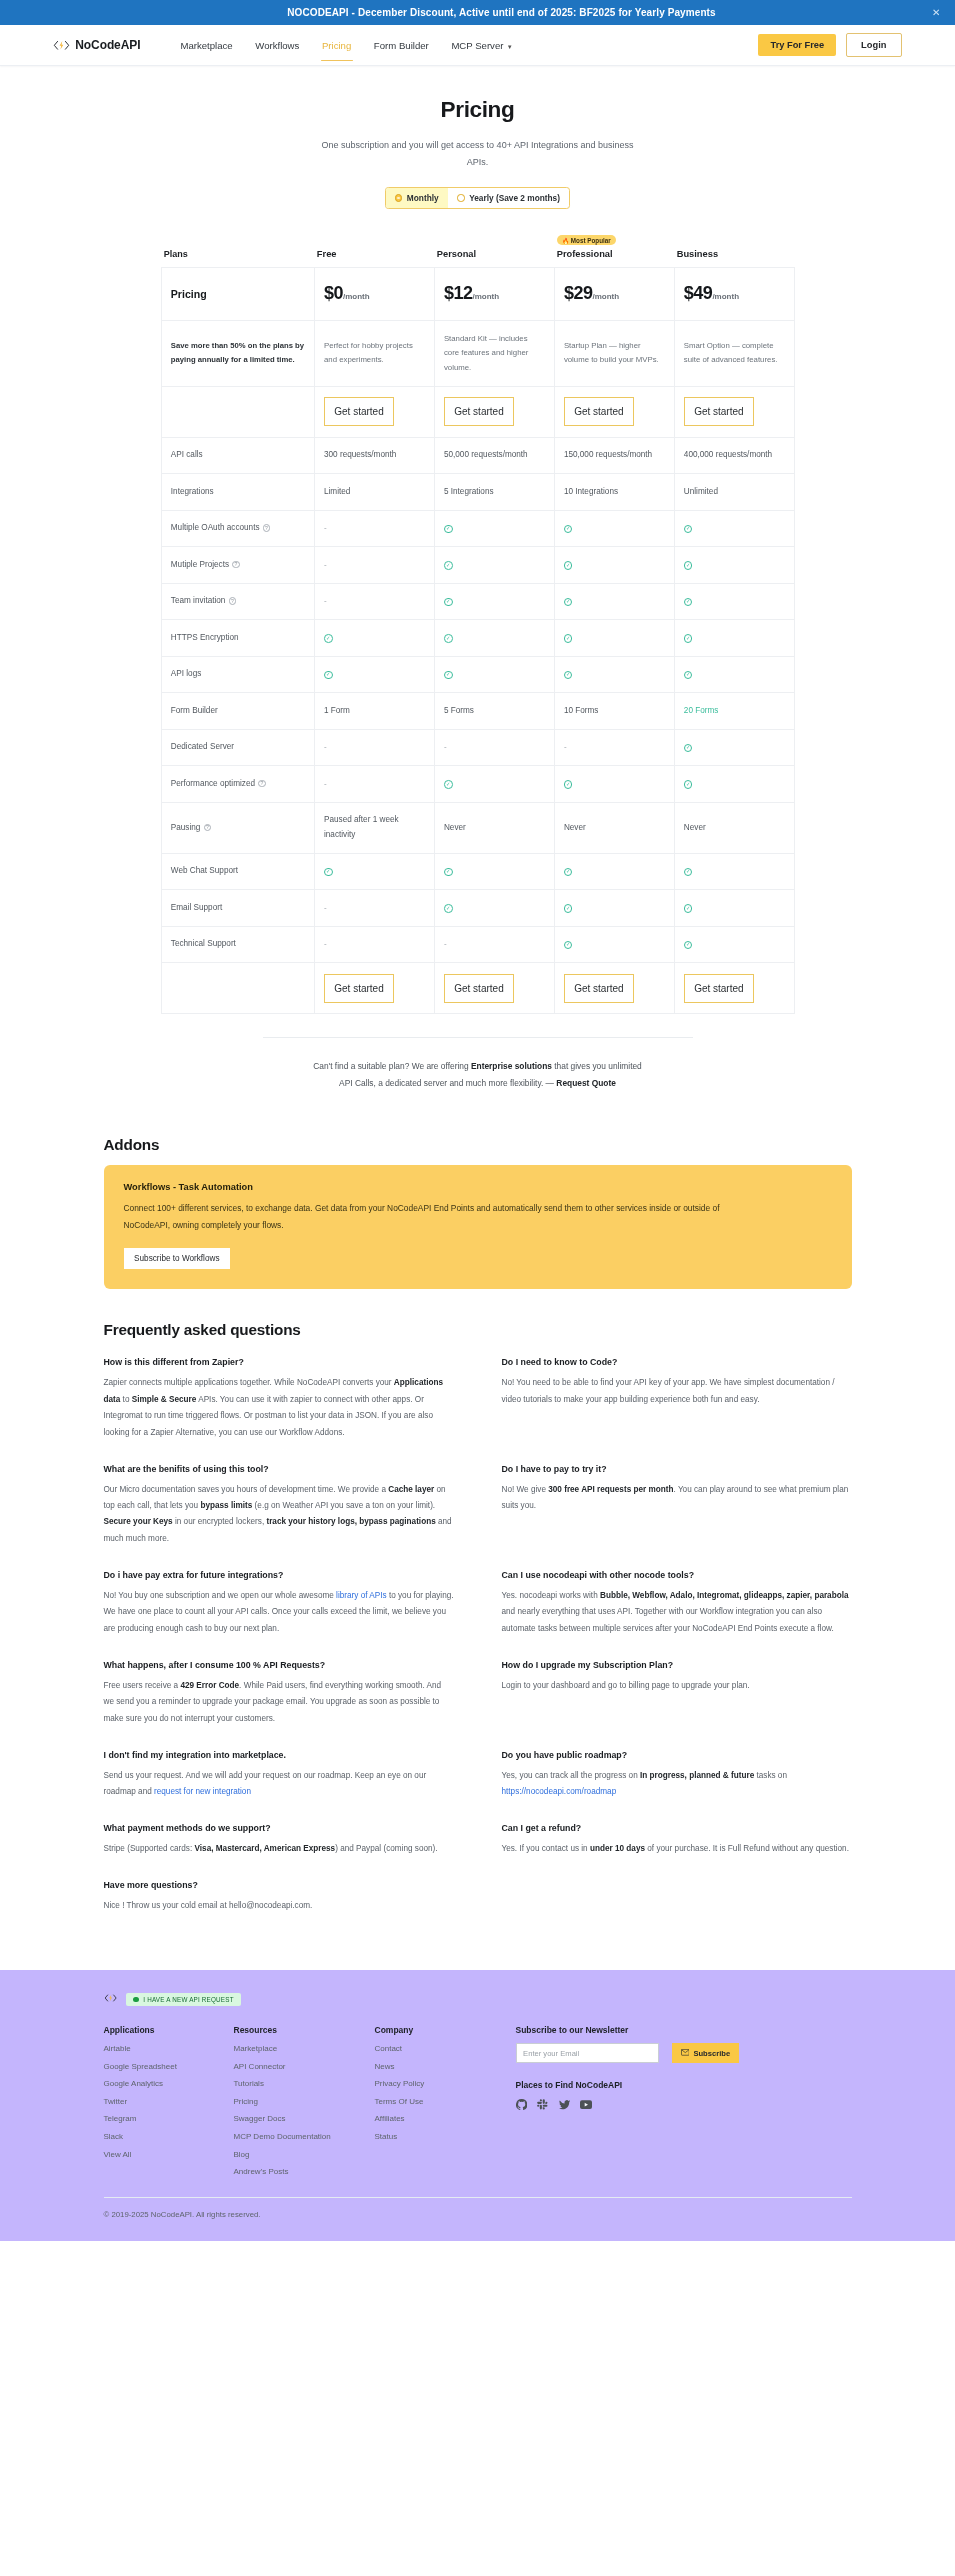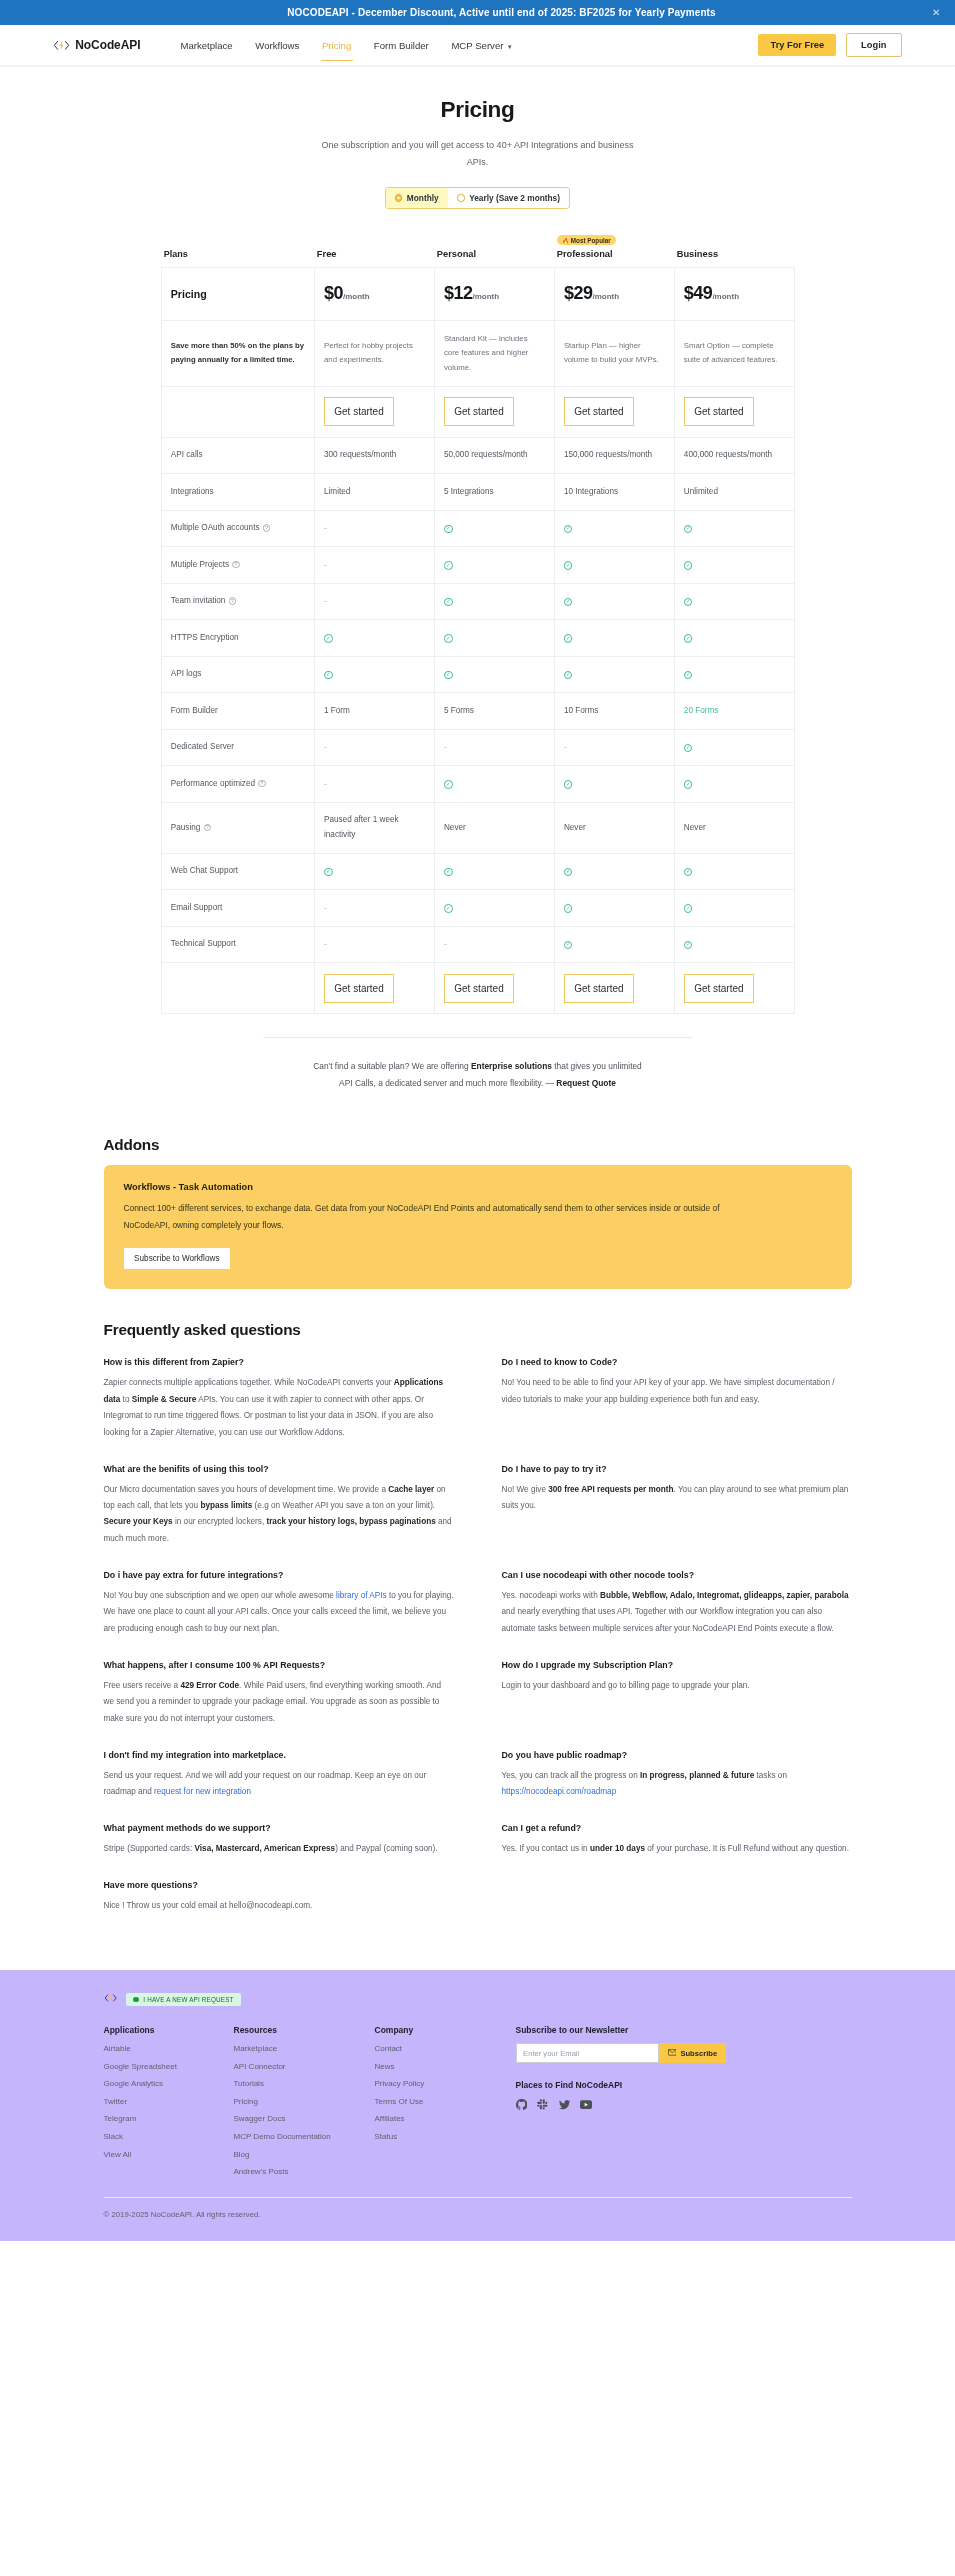--- a/index.html
+++ b/index.html
@@ -333,20 +333,21 @@
     display: inline-flex; align-items: center; gap: 4px;
     height: 20px;
     background: #fac844;
     color: #26292d;
     font-size: 7.6px;
     font-weight: 600;
     padding: 0 9.3px;
     border: none;
     cursor: pointer;
     font-family: "Liberation Sans", sans-serif;
+    margin-left: 13px;
   }
   .places-h { margin-top: 17px; font-size: 8.5px; font-weight: 700; color: #1d2126; }
   .socials { margin-top: 8.6px; display: flex; gap: 10.6px; align-items: center; }
   .social { cursor: pointer; color: #4c5156; display: inline-flex; }
 
   .foot-rule { margin-top: 12px; height: 0.7px; background: #e4ebf2; }
   .copyright { padding: 12px 0 22.6px; font-size: 7.8px; color: #5e646c; }
 </style>
 </head>
 <body>

